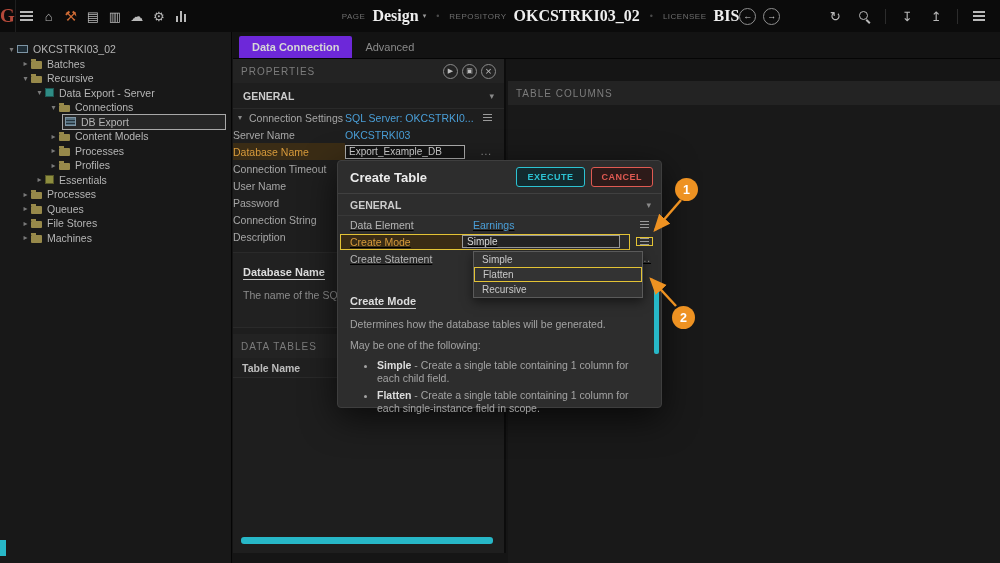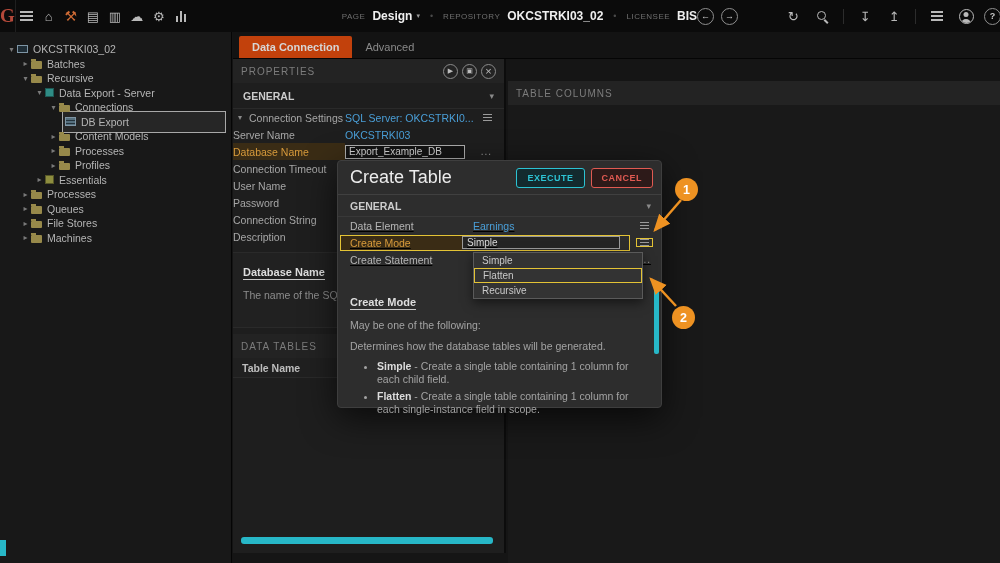--- a/index.html
+++ b/index.html
@@ -11,21 +11,21 @@
   .topbar { position:absolute; left:0; top:0; width:100%; height:32px; background:#0b0b0b; display:flex; align-items:center; z-index:5; }
   .logo { width:34px; height:32px; display:flex; align-items:center; justify-content:center; border-right:1px solid #1f1f1f; cursor:pointer; }
   .logo-g { font-family:"Liberation Serif","DejaVu Serif",serif; font-size:19px; font-weight:bold; color:#b4493a; }
   .tb-icon { min-width:22px; height:32px; display:flex; align-items:center; justify-content:center; color:#b9b9b9; font-size:13px; cursor:pointer; }
   .tb-icon.tools { color:#cf6b35; font-size:14px; }
   .ic-chart { display:flex; align-items:flex-end; gap:1.5px; height:11px; }
   .ic-chart i { width:2.5px; background:#b9b9b9; display:block; }
   .ic-chart .c1{height:6px}.ic-chart .c2{height:11px}.ic-chart .c3{height:8px}
   .tb-info { margin-left:150px; display:flex; align-items:center; gap:7px; }
   .tb-small { font-size:8px; color:#6f6f6f; letter-spacing:.5px; }
-  .tb-big { font-size:12px; color:#efefef; font-weight:bold; }
+  .tb-big { font-size:16px; color:#efefef; font-weight:bold;font-family:Liberation Serif, serif; }
   .tb-caret { font-size:7px; color:#9a9a9a; margin-left:-3px; cursor:pointer; }
   .tb-dot { color:#4a4a4a; font-size:9px; margin:0 3px; }
   .tb-right { margin-left:auto; display:flex; align-items:center; gap:7px; padding-right:12px; }
   .circ { width:17px; height:17px; border:1.5px solid #8f8f8f; border-radius:50%; display:flex; align-items:center; justify-content:center; color:#c9c9c9; font-size:9px; font-weight:bold; cursor:pointer; flex:none; }
   .tb-gap { width:30px; }
   .tb-div { width:1px; height:15px; background:#2c2c2c; margin:0 3px; }
   .ic-search { position:relative; width:13px; height:13px; display:block; }
   .ic-search::before { content:""; position:absolute; left:1px; top:1px; width:7px; height:7px; border:1.5px solid #b9b9b9; border-radius:50%; }
   .ic-search::after { content:""; position:absolute; left:9px; top:9px; width:5px; height:1.5px; background:#b9b9b9; transform:rotate(45deg); transform-origin:0 0; }
   .ic-stack { width:12px; height:10px; display:block; background:linear-gradient(#b9b9b9 0 2px,transparent 2px 4px,#b9b9b9 4px 6px,transparent 6px 8px,#b9b9b9 8px 10px); }
@@ -33,34 +33,34 @@
   .ic-user::before { content:""; position:absolute; left:50%; top:2px; transform:translateX(-50%); width:5px; height:5px; border-radius:50%; background:#b9b9b9; }
   .ic-user::after { content:""; position:absolute; left:50%; bottom:-1px; transform:translateX(-50%); width:10px; height:5px; border-radius:5px 5px 0 0; background:#b9b9b9; }
   .ham { width:9px; height:1.5px; background:#9a9a9a; box-shadow:0 -3px 0 #9a9a9a, 0 3px 0 #9a9a9a; display:block; flex:none; }
   .ham.big { width:13px; height:2px; background:#b9b9b9; box-shadow:0 -4px 0 #b9b9b9, 0 4px 0 #b9b9b9; }
 
   
   .sidebar { position:absolute; left:0; top:32px; width:232px; bottom:0; background:#181818; border-right:1px solid #050505; padding-top:10px; z-index:2; }
   .tree-row { display:flex; align-items:center; height:14.5px; font-size:10.5px; color:#b5b5b5; cursor:pointer; white-space:nowrap; }
   .lv0{padding-left:6px}.lv1{padding-left:20px}.lv2{padding-left:34px}.lv3{padding-left:48px}.lv4{padding-left:62px}
   .arr { width:11px; font-size:8px; color:#7a7a7a; flex:none; text-align:center; }
-  .selbox { display:flex; align-items:center; flex:1; margin-right:5px; border:1px solid #a8a8a8; background:#262626; height:22px; padding-left:2px; }
+  .selbox { display:flex; align-items:center; flex:1; margin-right:5px; border:1px solid #a8a8a8; background:#262626; height:16px; padding-left:2px; }
   .sb-scroll { position:absolute; left:0; bottom:7px; width:6px; height:16px; background:#27b7c7; }
   .ic-folder { width:11px; height:7.5px; background:#97894a; border-radius:1px; position:relative; margin:2px 5px 0 0; flex:none; }
   .ic-folder::before { content:""; position:absolute; top:-2px; left:0; width:5px; height:2px; background:#97894a; }
   .ic-computer { width:11px; height:8px; border:1px solid #7e95a5; background:#1f2d36; margin-right:5px; flex:none; }
   .ic-cube { width:9px; height:9px; background:#2f8c85; border:1px solid #1d5a55; margin-right:5px; flex:none; }
   .ic-cube.olive { background:#8d8d3f; border-color:#565627; }
   .ic-db { width:11px; height:9px; border:1px solid #7e95a5; background:#56707f; background-image:linear-gradient(transparent 0 2px,#24333c 2px 3px,transparent 3px 5px,#24333c 5px 6px,transparent 6px); margin-right:5px; flex:none; }
 
   
   .main { position:absolute; left:233px; top:32px; right:0; bottom:0; background:#151515; }
   .tabbar { height:27px; display:flex; align-items:flex-end; padding-left:6px; background:#131313; border-bottom:1px solid #050505; }
   .tab { padding:5px 13px; font-size:11px; color:#8a8a8a; cursor:pointer; }
-  .tab.active { background:#c2410c; color:#d6d6d6; font-weight:bold; border-radius:2px 2px 0 0;margin-top:16px; }
+  .tab.active { background:#6d28d9; color:#d6d6d6; font-weight:bold; border-radius:2px 2px 0 0;margin-top:16px; }
   .center-panel { position:absolute; left:0; top:27px; width:273px; bottom:10px; background:#1e1e1e; border-right:2px solid #0c0c0c; }
   .panel-header { height:24px; background:#232323; color:#7c7c7c; font-size:10px; letter-spacing:1px; display:flex; align-items:center; padding:0 8px; }
   .ph-btns { margin-left:auto; display:flex; gap:4px; }
   .pcirc { width:15px; height:15px; border:1px solid #8a8a8a; border-radius:50%; color:#bdbdbd; font-size:7px; display:flex; align-items:center; justify-content:center; cursor:pointer; letter-spacing:0; }
   .pcirc.x { font-size:11px; }
   .gen-row { height:26px; display:flex; align-items:center; padding:0 10px; color:#cccccc; font-size:10.5px; font-weight:bold; border-bottom:1px solid #2a2a2a; background:#1e1e1e; cursor:pointer; }
   .gen-caret { margin-left:auto; color:#8a8a8a; font-size:9px; font-weight:normal; }
   .prow { height:17px; display:flex; align-items:center; font-size:10.5px; cursor:default; }
   .plabel { width:112px; color:#a6a6a6; flex:none; display:flex; align-items:center; height:100%; white-space:nowrap; overflow:hidden; }
   .plabel.grp { padding-left:5px; }
@@ -75,21 +75,21 @@
   .help-title { display:inline-block; font-size:11px; font-weight:bold; color:#dedede; border-bottom:1px solid #c9c9c9; padding-bottom:1px; }
   .help-text { margin-top:9px; font-size:10.5px; color:#8d8d8d; }
   .dt-header { margin-top:6px; }
   .tname-row { height:20px; display:flex; align-items:center; padding:0 9px; font-size:10.5px; font-weight:bold; color:#bdbdbd; border-bottom:1px solid #2a2a2a; background:#202020; }
   .h-scroll { position:absolute; left:8px; bottom:9px; width:252px; height:7px; border-radius:3px; background:#27b7c7; cursor:pointer; }
   .right-panel { position:absolute; left:275px; top:27px; right:0; bottom:0; background:#191919;margin-top:22px; }
 
   
   .dialog { position:absolute; left:337px; top:160px; width:325px; height:248px; background:#2d2d2d; border:1px solid #3e3e3e; border-radius:4px; box-shadow:0 10px 34px rgba(0,0,0,.65); z-index:10; }
   .dlg-head { display:flex; align-items:center; padding:6px 8px 6px 12px; border-bottom:1px solid #404040; }
-  .dlg-title { font-size:18px; font-weight:normal; color:#ececec; flex:1; }
+  .dlg-title { font-size:13px; font-weight:bold; color:#ececec; flex:1; }
   .btn { font-family:inherit; font-size:9px; font-weight:bold; letter-spacing:.5px; padding:4px 10px; border-radius:3px; cursor:pointer; }
   .btn-execute { color:#2cc3d3; border:1px solid #2cc3d3; background:#132a2e; margin-right:6px; }
   .btn-cancel { color:#e05a52; border:1px solid #e05a52; background:#2d1a19; }
   .dlg-general { display:flex; align-items:center; height:22px; padding:0 10px 0 12px; font-size:10.5px; font-weight:bold; color:#cccccc; border-bottom:1px solid #383838; cursor:pointer; }
   .dlg-rows { position:relative;text-decoration:underline; }
   .dlg-row { height:17px; display:flex; align-items:center; font-size:10.5px; padding-left:12px; }
   .dlabel { width:123px; flex:none; color:#b5b5b5; }
   .dvalue { flex:1; }
   .rham { margin-left:auto; margin-right:12px; cursor:pointer; }
   .dmore { margin-left:auto; margin-right:10px; color:#9a9a9a; font-size:10px; letter-spacing:1px; cursor:pointer; }
@@ -364,22 +364,22 @@
         <span class="dmore">...</span>
       </div>
       <div class="dropdown">
         <div class="dd-item">Simple</div>
         <div class="dd-item hl">Flatten</div>
         <div class="dd-item">Recursive</div>
       </div>
     </div>
     <div class="dlg-help">
       <span class="help-title">Create Mode</span>
+      <p class="help-p">Determines how the database tables will be generated.</p>
       <p class="help-p">May be one of the following:</p>
-      <p class="help-p">Determines how the database tables will be generated.</p>
       <ul class="help-list">
         <li><b>Simple</b><span> - Create a single table containing 1 column for each child field.</span></li>
         <li><b>Flatten</b><span> - Create a single table containing 1 column for each single-instance field in scope.</span></li>
       </ul>
     </div>
     <div class="dlg-scroll"></div>
   </div>
 
   <svg class="arrows" viewBox="0 0 1000 563">
     <defs>

